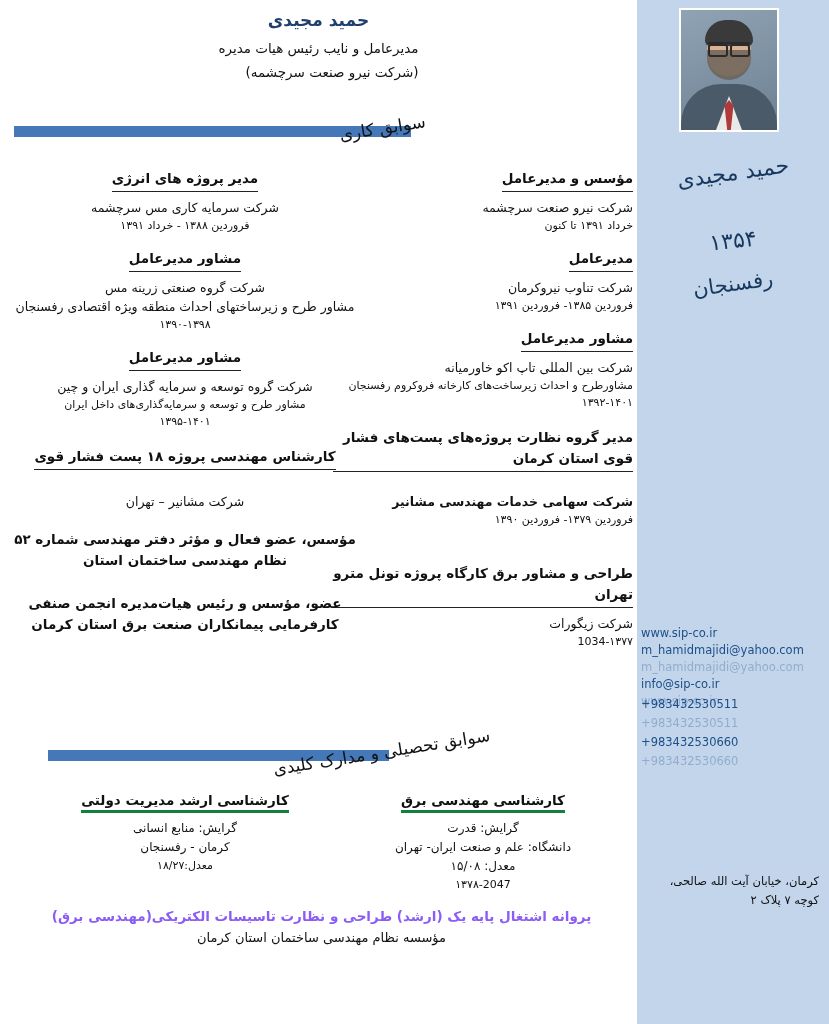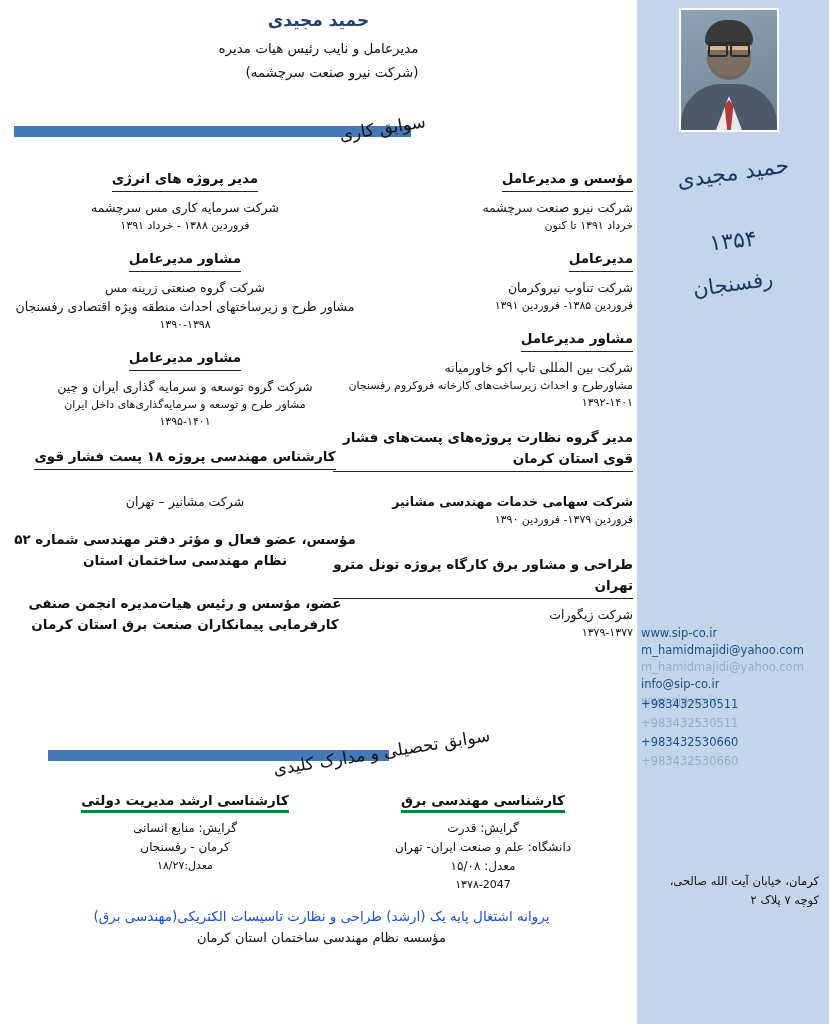--- a/index.html
+++ b/index.html
@@ -109,21 +109,21 @@
   .job .d{font-size:11px;color:#111;line-height:17px;}
 
   .edu-colR{position:absolute;top:790px;right:196px;width:300px;text-align:center;}
   .edu-colL{position:absolute;top:790px;left:10px;width:350px;text-align:center;}
   .edu .t{font-size:13.5px;font-weight:bold;color:#111;border-bottom:3px solid #15803d;
           display:inline-block;padding-bottom:2px;margin-bottom:6px;}
   .edu .c{font-size:12px;color:#111;line-height:19px;}
   .edu .d{font-size:11px;color:#111;line-height:17px;}
 
   .lic{position:absolute;top:905px;right:196px;left:10px;text-align:center;}
-  .lic .t{font-size:13.5px;font-weight:normal;color:#1d4ed8;line-height:22px;}
+  .lic .t{font-size:13.5px;font-weight:bold;color:#8b5cf6;line-height:22px;}
   .lic .c{font-size:13px;color:#111;line-height:22px;}
 </style>
 </head>
 <body>
 
 <div class="page">
 
   <div class="rail"></div>
 
   <div class="rail-inner">
@@ -193,24 +193,24 @@
       <div class="d">مشاورطرح و احداث زیرساخت‌های کارخانه فروکروم رفسنجان</div>
       <div class="d">۱۳۹۲-۱۴۰۱</div>
     </div>
 
     <div class="job" style="margin-top:16px;">
       <div class="t">مدیر گروه نظارت پروژه‌های پست‌های فشار قوی استان کرمان</div>
       <div class="c" style="margin-top:14px;font-weight:bold;">شرکت سهامی خدمات مهندسی مشانیر</div>
       <div class="d">فروردین ۱۳۷۹- فروردین ۱۳۹۰</div>
     </div>
 
-    <div class="job" style="margin-top:26px;">
+    <div class="job" style="margin-top:35px;">
       <div class="t">طراحی و مشاور برق کارگاه پروژه تونل مترو تهران</div>
       <div class="c">شرکت زیگورات</div>
-      <div class="d">۱۳۷۹-۱۳۷۷</div>
+      <div class="d">1034-۱۳۷۷</div>
     </div>
 
   </div>
 
   <div class="colL">
 
     <div class="job">
       <div class="t">مدیر پروژه های انرژی</div>
       <div class="c">شرکت سرمایه کاری مس سرچشمه</div>
       <div class="d">فروردین ۱۳۸۸ - خرداد ۱۳۹۱</div>

